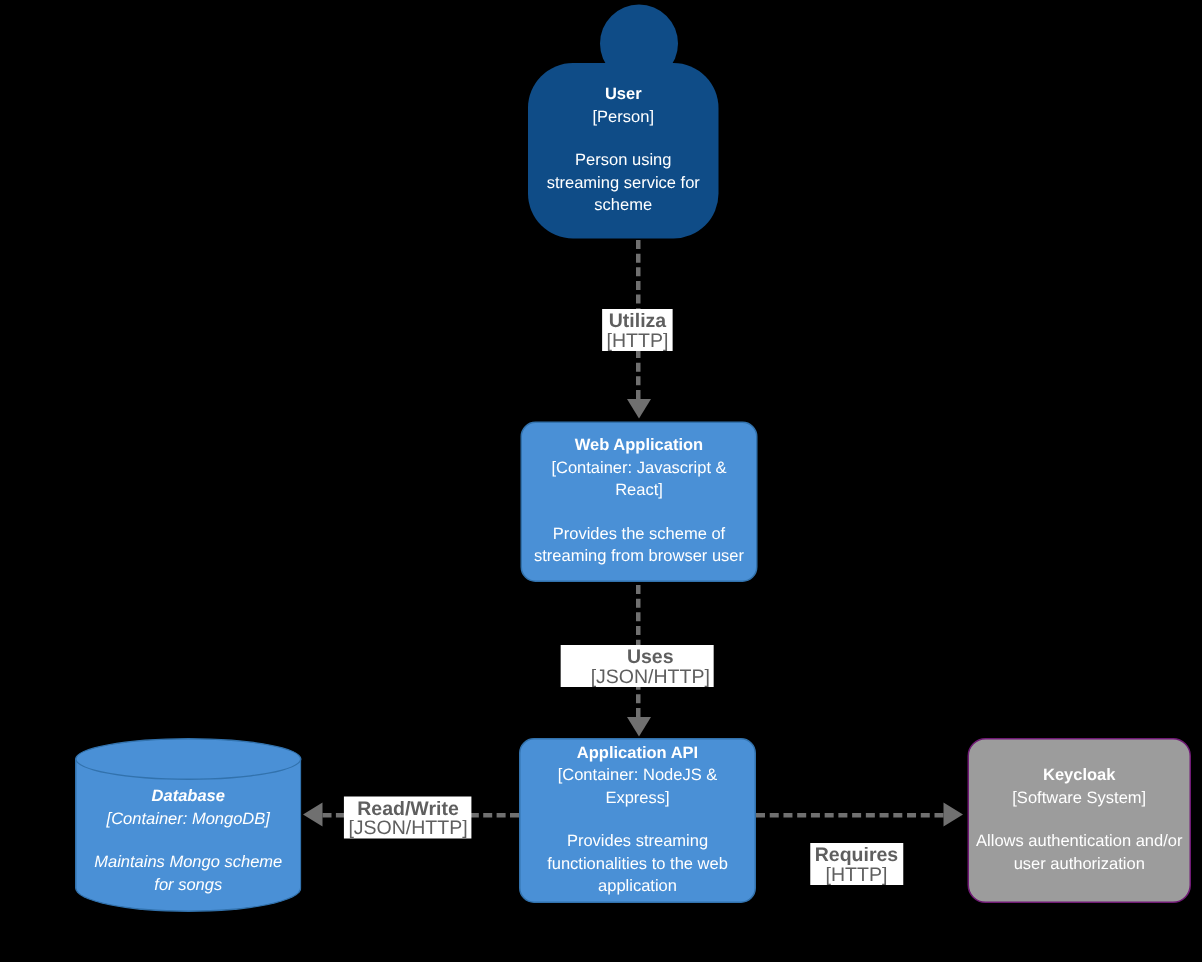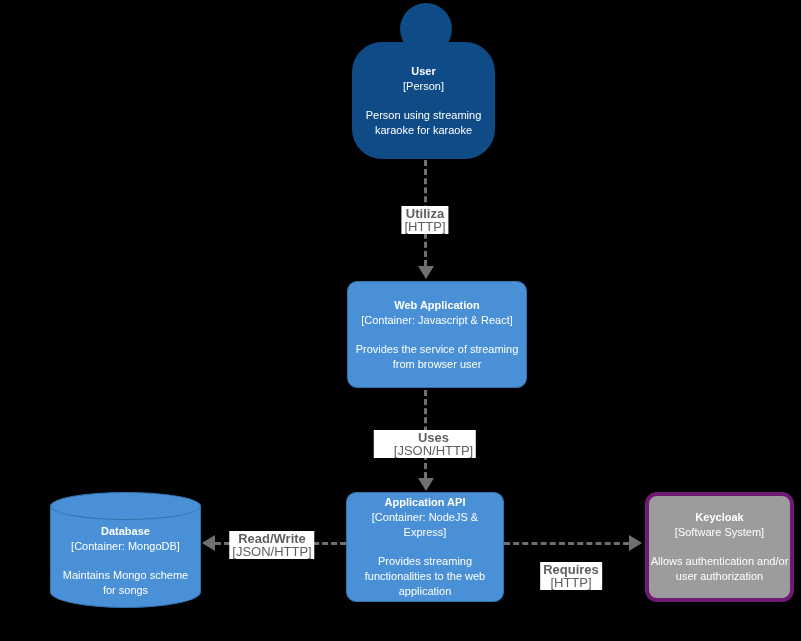--- a/index.html
+++ b/index.html
@@ -8,21 +8,21 @@
     font-family:"Liberation Sans", sans-serif;color:#fff;overflow:hidden;
   }
   .node{
     position:absolute;display:flex;flex-direction:column;align-items:center;justify-content:center;
     text-align:center;font-size:11px;line-height:15px;box-sizing:border-box;
   }
   .container-box{
     background:#4a90d6;border:1px solid #3272ad;border-radius:10px;
   }
   .external-box{
-    background:#9c9c9c;border:4px solid #701a75;border-radius:12px;
+    background:#9c9c9c;border:1px solid #701a75;border-radius:12px;
   }
   .person-head{
     position:absolute;width:52px;height:52px;border-radius:50%;background:#0f4c87;
   }
   .person-body{
     position:absolute;background:#0f4c87;border-radius:30px;
     display:flex;flex-direction:column;align-items:center;justify-content:center;
     text-align:center;font-size:11px;line-height:15px;box-sizing:border-box;
   }
   .node-title{font-weight:700;}
@@ -64,37 +64,37 @@
     font-size:13px;line-height:13px;text-align:center;padding:1px 3px;white-space:nowrap;
   }
   .edge-label .edge-name{font-weight:700;}
 </style>
 </head>
 <body>
 
 <div id="canvas">
 
   <div class="person-head" style="left:400px;top:3px;"></div>
-  <div class="person-body" style="left:352px;top:42px;width:143px;height:117px;padding:2px 6px;">
+  <div class="person-body" style="left:352px;top:42px;width:127px;height:117px;padding:2px 6px;">
     <div class="node-title">User</div>
     <div class="node-subtitle">[Person]</div>
-    <div class="node-desc">Person using streaming karaoke for karaoke</div>
+    <div class="node-desc">Person using streaming service for scheme</div>
   </div>
 
   <div class="vline" style="left:424px;top:160px;height:106px;"></div>
   <div class="arrow-down" style="left:418px;top:266px;"></div>
   <div class="edge-label" style="left:425px;top:206px;">
     <div class="edge-name">Utiliza</div>
     <div class="edge-proto">[HTTP]</div>
   </div>
 
-  <div class="node container-box" style="left:347px;top:281px;width:180px;height:107px;padding:2px 6px;">
+  <div class="node container-box" style="left:347px;top:281px;width:158px;height:107px;padding:2px 6px;">
     <div class="node-title">Web Application</div>
     <div class="node-subtitle">[Container: Javascript &amp; React]</div>
-    <div class="node-desc">Provides the service of streaming from browser user</div>
+    <div class="node-desc">Provides the scheme of streaming from browser user</div>
   </div>
 
   <div class="vline" style="left:424px;top:390px;height:88px;"></div>
   <div class="arrow-down" style="left:418px;top:478px;"></div>
   <div class="edge-label" style="left:425px;top:430px;padding-left:20px;">
     <div class="edge-name">Uses</div>
     <div class="edge-proto">[JSON/HTTP]</div>
   </div>
 
   <div class="node container-box" style="left:346px;top:492px;width:158px;height:110px;padding:2px 6px;">
@@ -110,21 +110,21 @@
     <div class="edge-proto">[JSON/HTTP]</div>
   </div>
 
   <div class="hline" style="left:504px;top:542px;width:125px;"></div>
   <div class="arrow-right" style="left:629px;top:535px;"></div>
   <div class="edge-label" style="left:571px;top:562px;">
     <div class="edge-name">Requires</div>
     <div class="edge-proto">[HTTP]</div>
   </div>
 
-  <div class="cylinder" style="left:50px;top:492px;width:151px;height:116px;">
+  <div class="cylinder" style="left:50px;top:492px;width:151px;height:116px;font-style:italic;">
     <div class="cyl-body"></div>
     <div class="cyl-top"></div>
     <div class="cyl-text">
       <div class="node-title">Database</div>
       <div class="node-subtitle">[Container: MongoDB]</div>
       <div class="node-desc">Maintains Mongo scheme for songs</div>
     </div>
   </div>
 
   <div class="node external-box" style="left:645px;top:492px;width:149px;height:110px;padding:2px 1px;">

